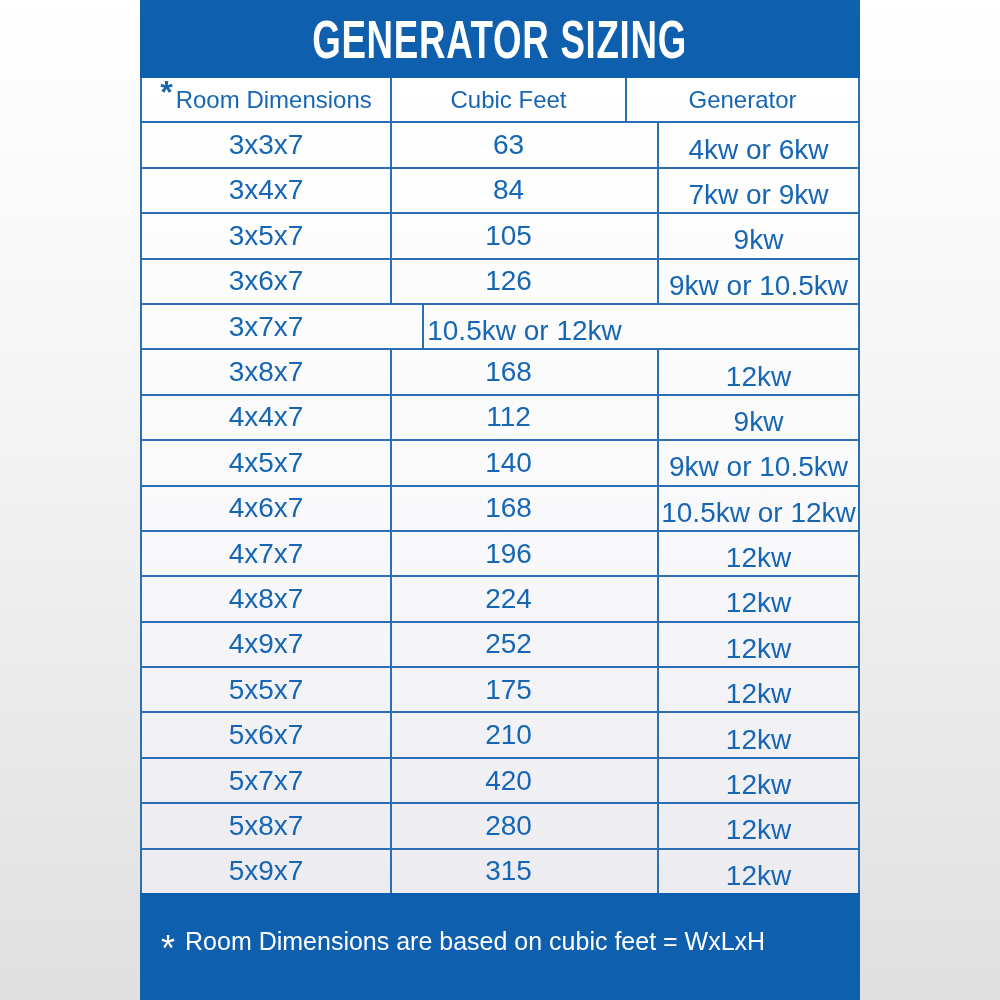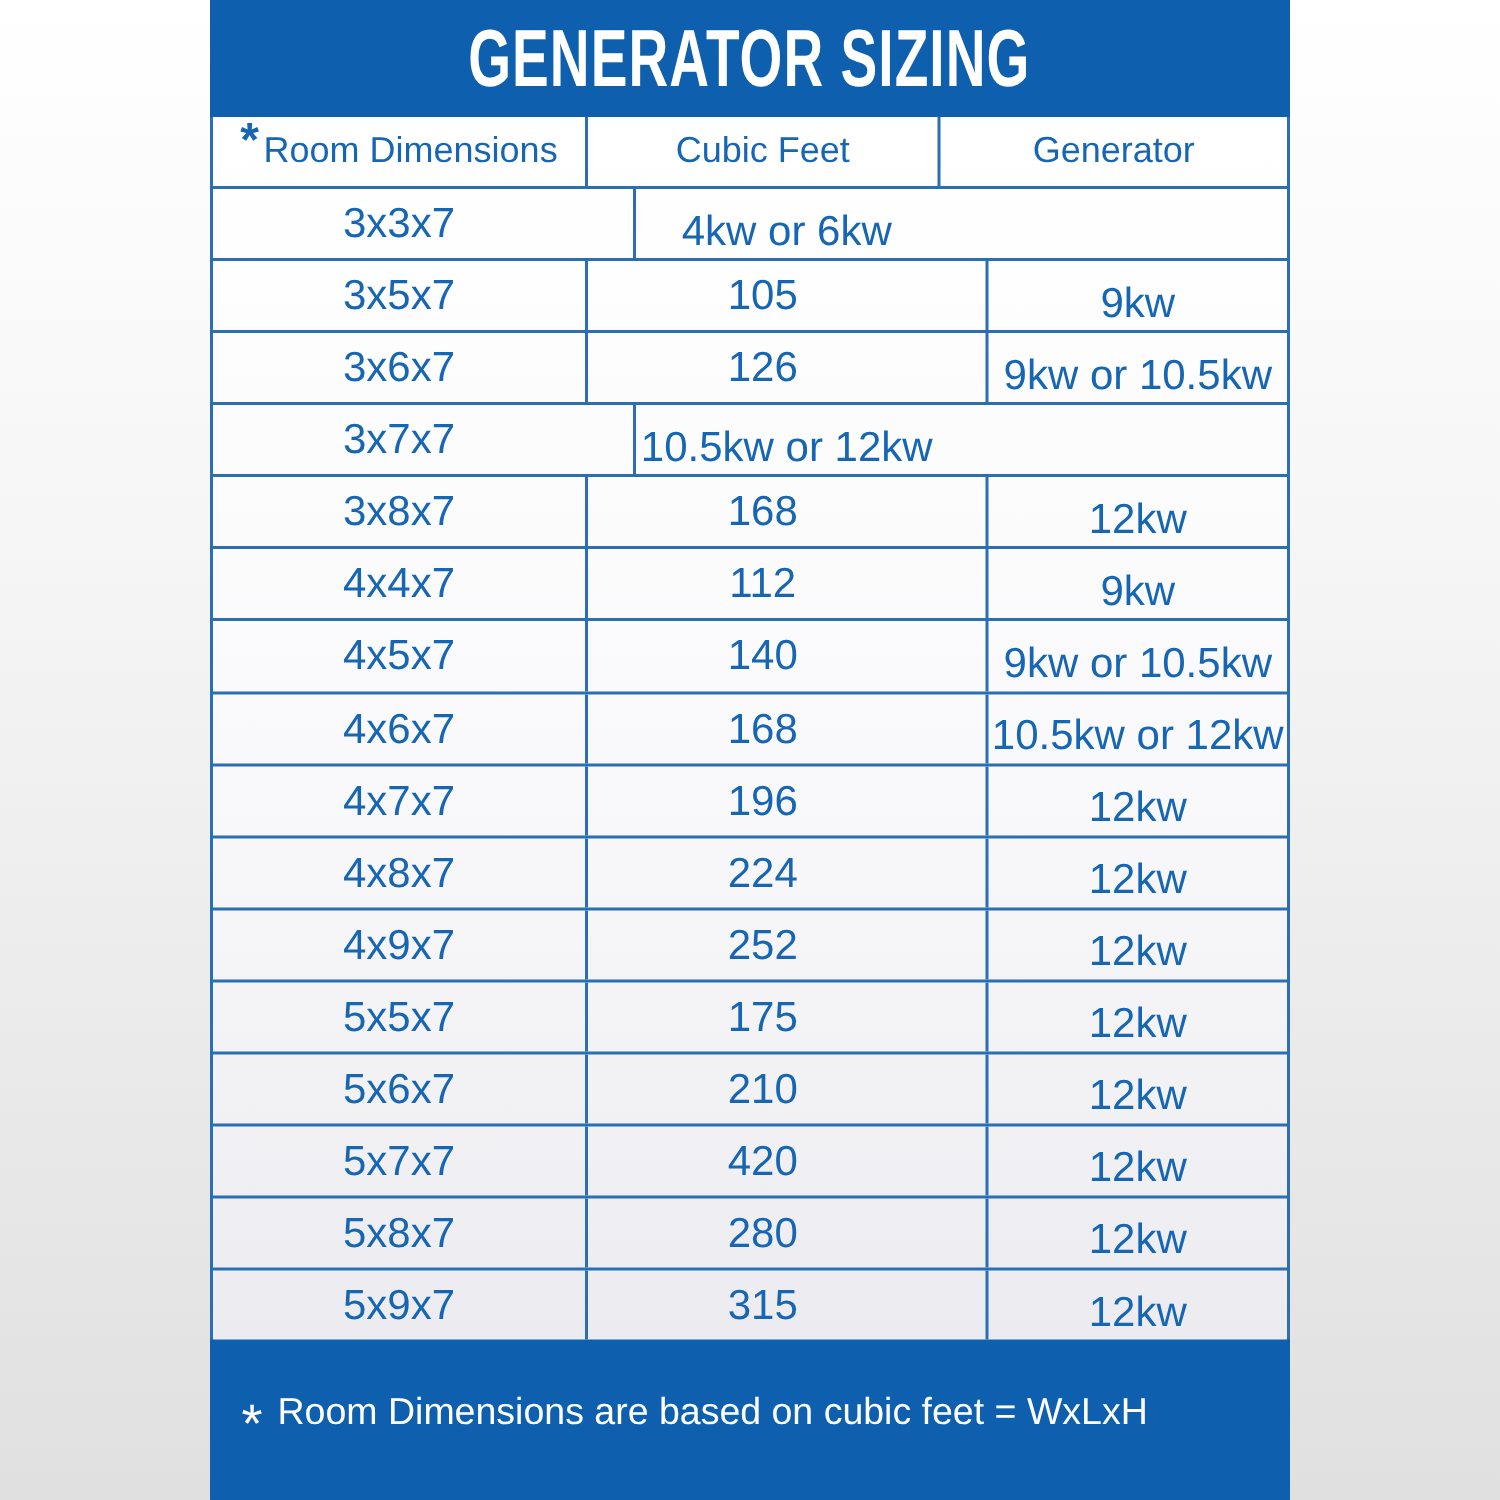--- a/index.html
+++ b/index.html
@@ -74,23 +74,29 @@
       <div class="cell header-cell">
         <span class="hdr-asterisk">*</span>
         <span>Room Dimensions</span>
       </div>
       <div class="cell header-cell">Cubic Feet</div>
       <div class="cell header-cell">Generator</div>
     </div>
 
   <div class="row">
     <div class="cell">3x3x7</div>
+    <div class="cell">63</div>
     <div class="cell gen-cell">4kw or 6kw</div>
   </div>
 
+  <div class="row">
+    <div class="cell">3x4x7</div>
+    <div class="cell">84</div>
+    <div class="cell gen-cell">7kw or 9kw</div>
+  </div>
 
   <div class="row">
     <div class="cell">3x5x7</div>
     <div class="cell">105</div>
     <div class="cell gen-cell">9kw</div>
   </div>
 
   <div class="row">
     <div class="cell">3x6x7</div>
     <div class="cell">126</div>

